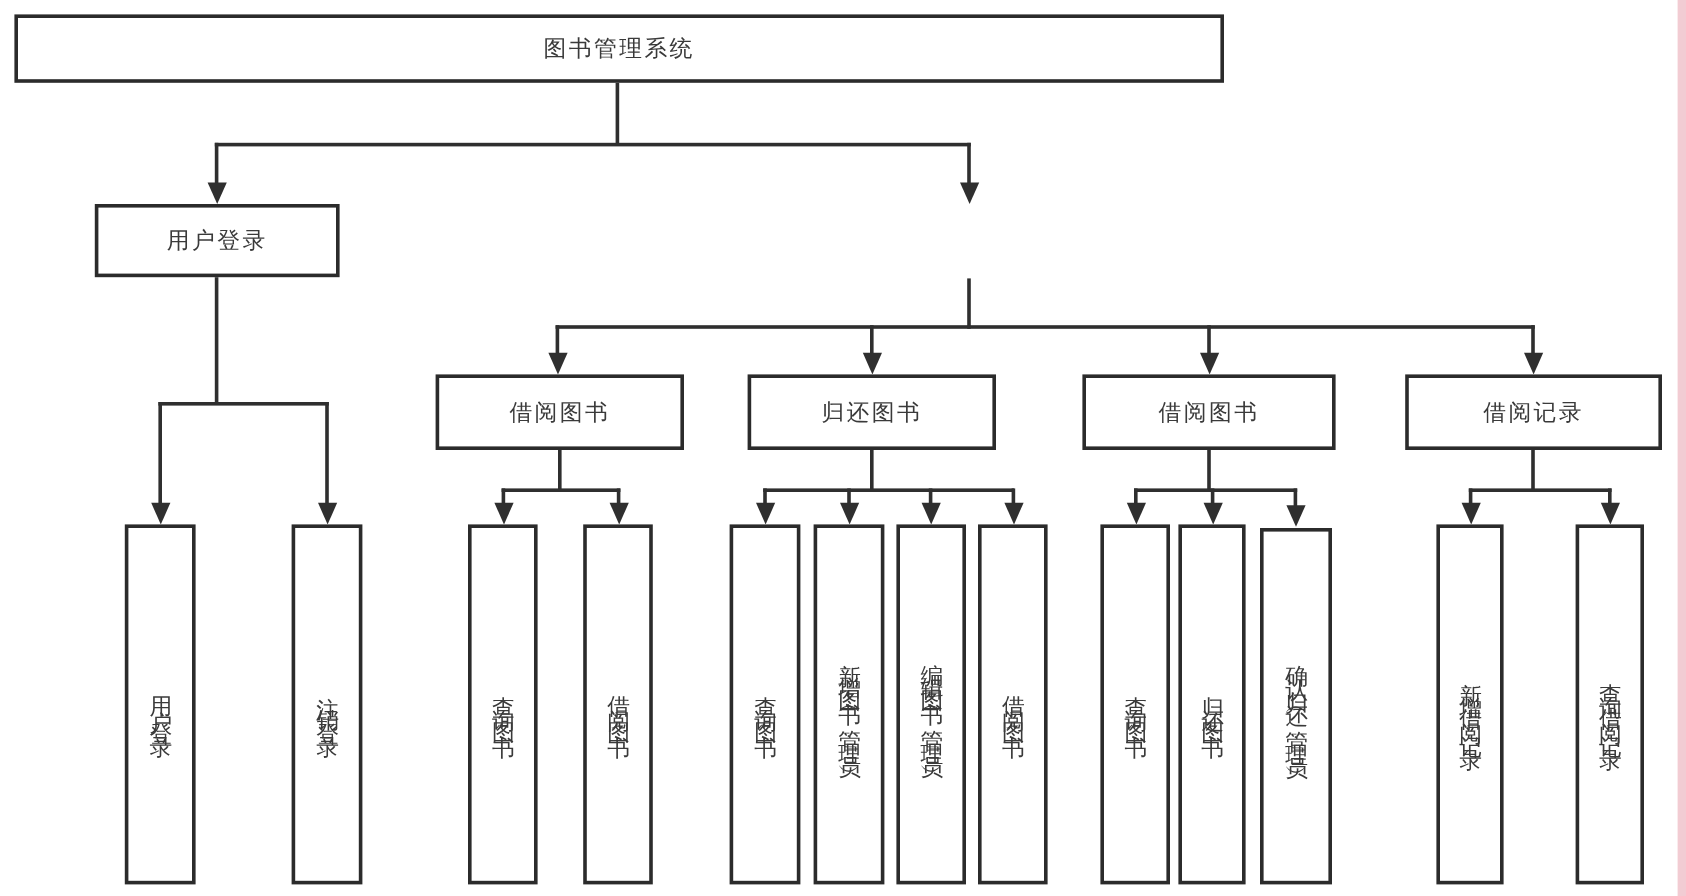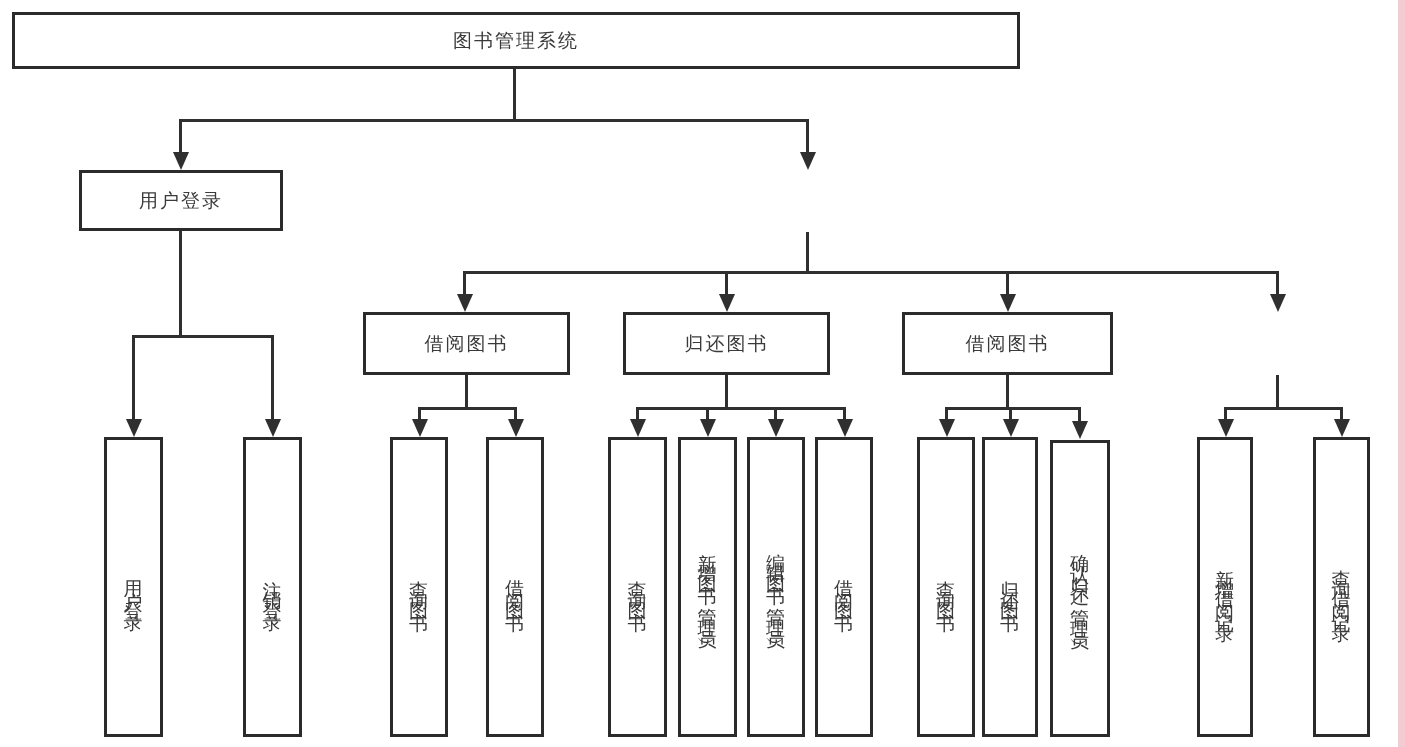--- a/index.html
+++ b/index.html
@@ -65,20 +65,23 @@
   <div class="arrow" style="left:1270px;top:294px;"></div>
 
   <div class="hbox" style="left:363px;top:312px;width:207px;height:63px;">
     <span>借阅图书</span>
   </div>
   <div class="hbox" style="left:623px;top:312px;width:207px;height:63px;">
     <span>归还图书</span>
   </div>
   <div class="hbox" style="left:902px;top:312px;width:211px;height:63px;">
     <span>借阅图书</span>
+  </div>
+  <div class="hbox" style="left:1171px;top:312px;width:214px;height:63px;">
+    <span>借阅记录</span>
   </div>
 
   <div class="vline" style="left:465px;top:375px;height:34px;"></div>
   <div class="hline" style="left:418px;top:407px;width:99px;"></div>
   <div class="vline" style="left:418px;top:407px;height:14px;"></div>
   <div class="arrow" style="left:412px;top:419px;"></div>
   <div class="vline" style="left:514px;top:407px;height:14px;"></div>
   <div class="arrow" style="left:508px;top:419px;"></div>
 
   <div class="vline" style="left:725px;top:375px;height:34px;"></div>

